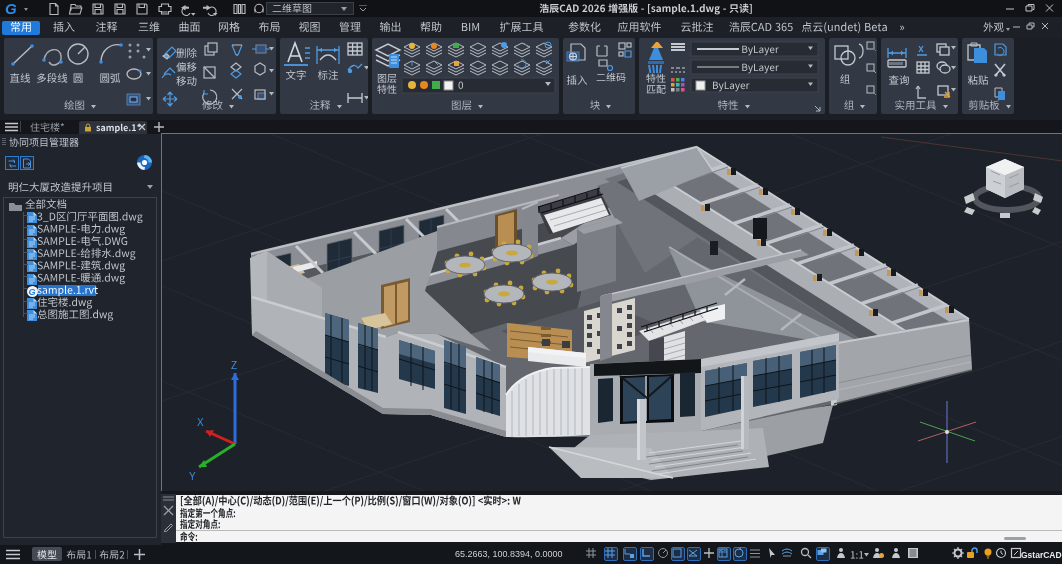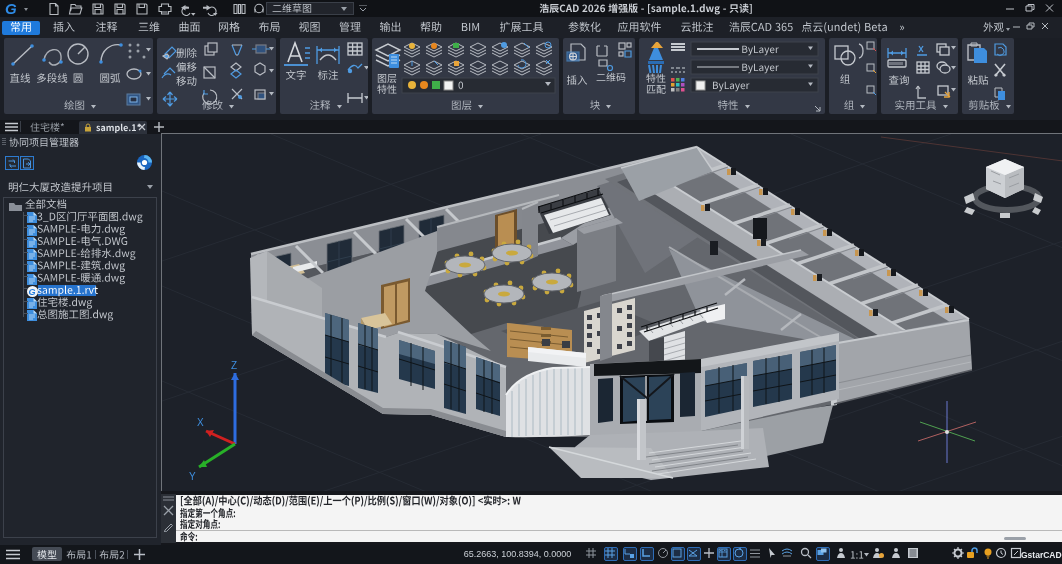--- a/index.html
+++ b/index.html
@@ -957,21 +957,21 @@
 <div id="statusbar">
   <svg class="abs" style="left:6px;top:4px" width="14" height="11">
       <path d="M0 1.5 h14 M0 5.5 h14 M0 9.5 h14" stroke="#c6cad0" stroke-width="1.7"></path>
     </svg>
     <div class="abs" style="left:32px;top:2px;width:30px;height:14px;background:#454b55;border-radius:2px"></div>
     <div class="abs" style="left:95px;top:5px;width:1px;height:9px;background:#4a505a"></div>
     <div class="abs" style="left:127px;top:5px;width:1px;height:9px;background:#4a505a"></div>
     <svg class="abs" style="left:134px;top:4px" width="11" height="11">
       <path d="M5.5 0 v11 M0 5.5 h11" stroke="#b9bec6" stroke-width="1.5"></path>
     </svg>
-    <div class="abs" style="left:455px;top:4px;width:125px;text-align:center;font-size:9px;color:#ccd1d7;letter-spacing:0">65.2663, 100.8394, 0.0000</div>
+    <div class="abs" style="left:455px;top:4px;width:125px;text-align:left;font-size:9px;color:#ccd1d7;letter-spacing:0">65.2663, 100.8394, 0.0000</div>
     <div class="sbico" style="left:585px">
       <svg width="12" height="12" viewBox="0 0 12 12" style="margin:0">
         <path d="M1 4 h10 M1 8 h10 M4 1 v10 M8 1 v10" stroke="#8f959d" stroke-width="1"></path>
       </svg>
     </div>
     <div class="sbico sbbox" style="left:604px">
       <svg width="12" height="12" viewBox="0 0 12 12" style="margin:-1px 0 0 -1px">
         <path d="M1 4 h10 M1 8 h10 M4 1 v10 M8 1 v10" stroke="#5aa2e4" stroke-width="1"></path>
       </svg>
     </div>

